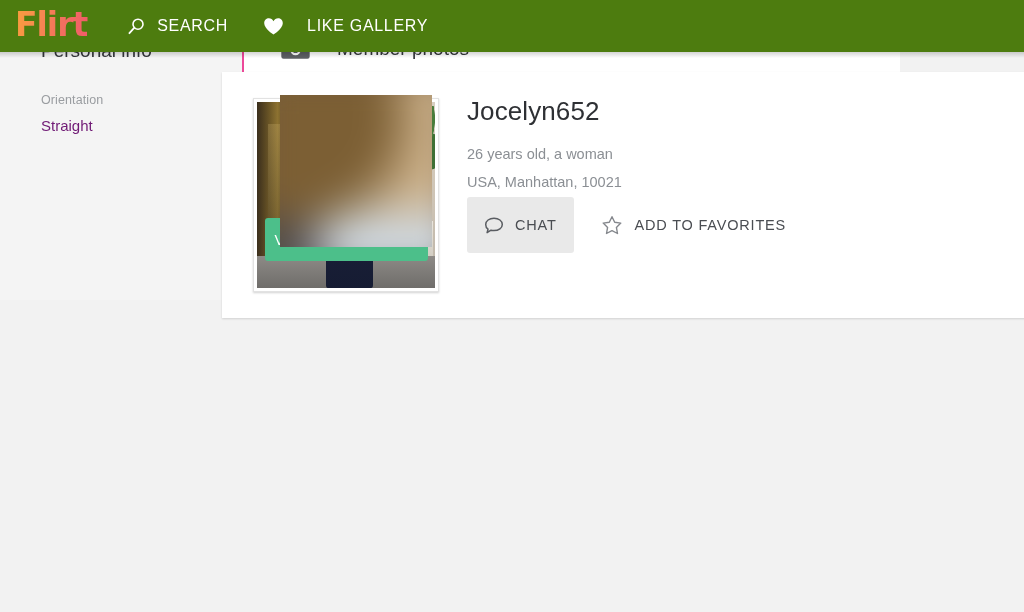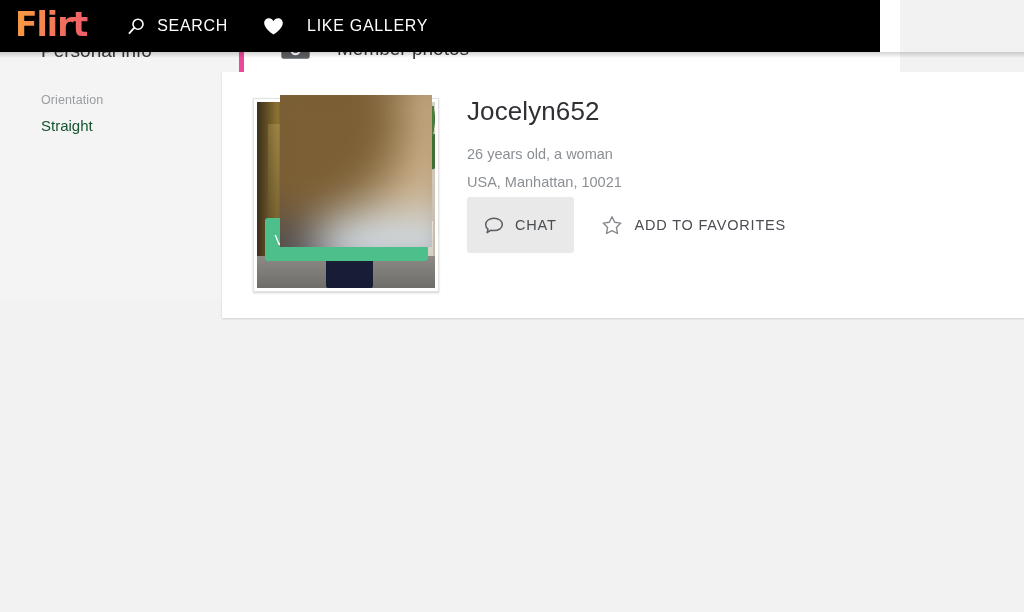--- a/index.html
+++ b/index.html
@@ -13,23 +13,23 @@
   body {
     background: #f2f2f2;
     font-family: "Liberation Sans", sans-serif;
     -webkit-font-smoothing: antialiased;
   }
 
   
   .topbar {
     position: absolute;
     top: 0; left: 0;
-    width: 880px;
+    width: 1024px;
     height: 52px;
-    background: #000000;
+    background: #4d7c0f;
     display: flex;
     align-items: center;
     z-index: 20;
   }
   .topbar-shadow {
     position: absolute;
     top: 52px; left: 0;
     width: 1024px; height: 6px;
     background: linear-gradient(to bottom, rgba(0,0,0,0.17), rgba(0,0,0,0));
     z-index: 19;
@@ -244,38 +244,38 @@
     top: 356px;
     width: 900px;
     height: 300px;
     background: #ffffff;
     display: flex;
   }
   .sidebar {
     width: 244px;
     min-width: 244px;
     background: #f4f4f4;
-    border-right: 5px solid #ec4899;
+    border-right: 2px solid #ec4899;
     padding: 40px 0 0 41px;
   }
   .sidebar-title {
     font-size: 19px;
     color: #33363a;
     font-weight: normal;
   }
   .field { margin-top: 31px; }
   .field-label {
     font-size: 12.5px;
     color: #9a9da1;
     letter-spacing: 0.1px;
   }
   .field-value {
     margin-top: 10px;
     font-size: 15px;
-    color: #14532d;
+    color: #701a75;
   }
   .field-value.ask {
     font-weight: bold;
     letter-spacing: 0.3px;
     color: #2c2e31;
   }
 
   .photos-pane { flex: 1; padding: 36px 0 0 36px; }
   .photos-head { display: flex; align-items: center; }
   .photos-head .cam { margin-right: 26px; display: inline-flex; }

